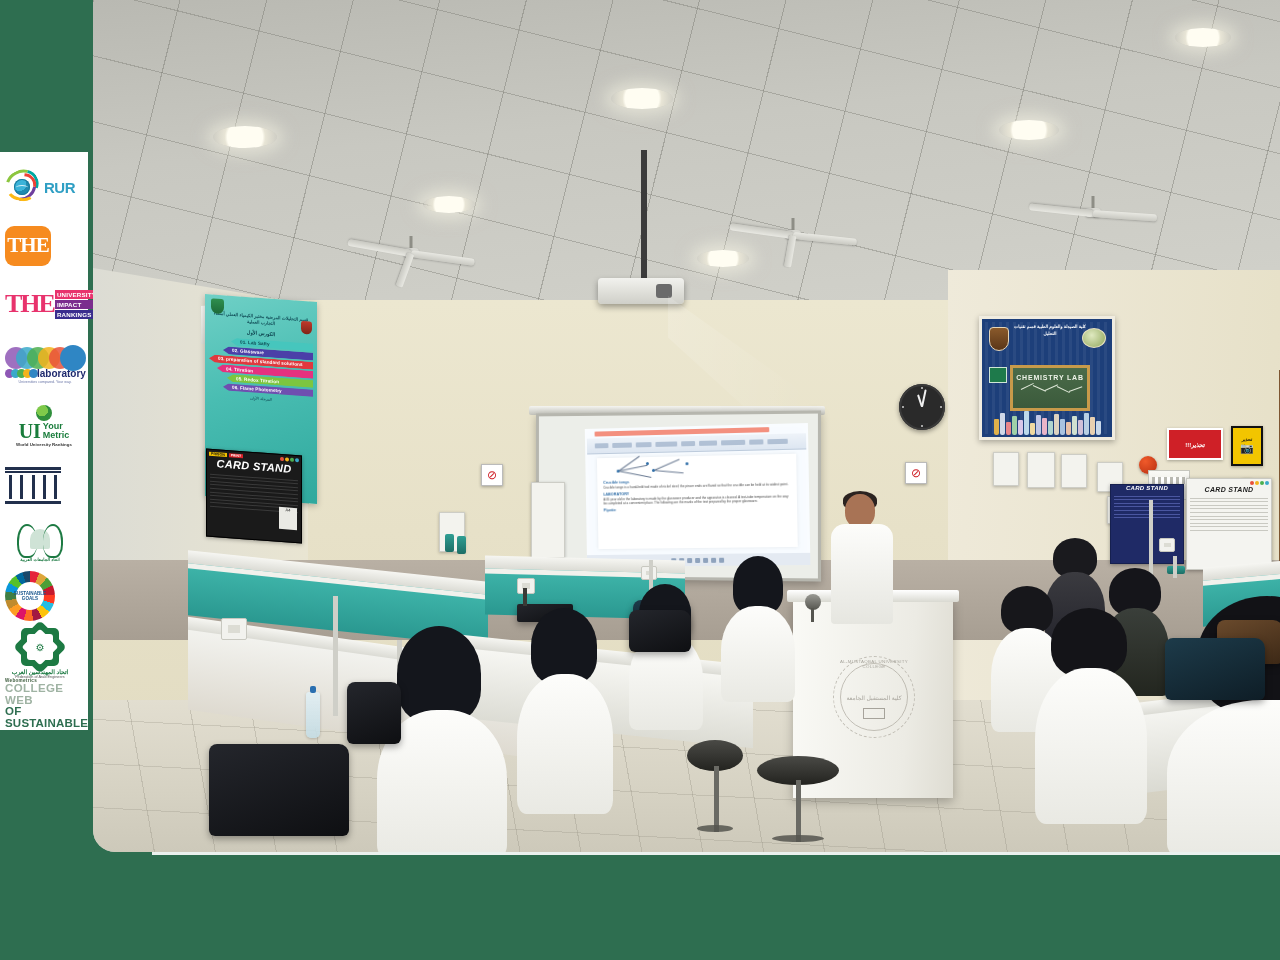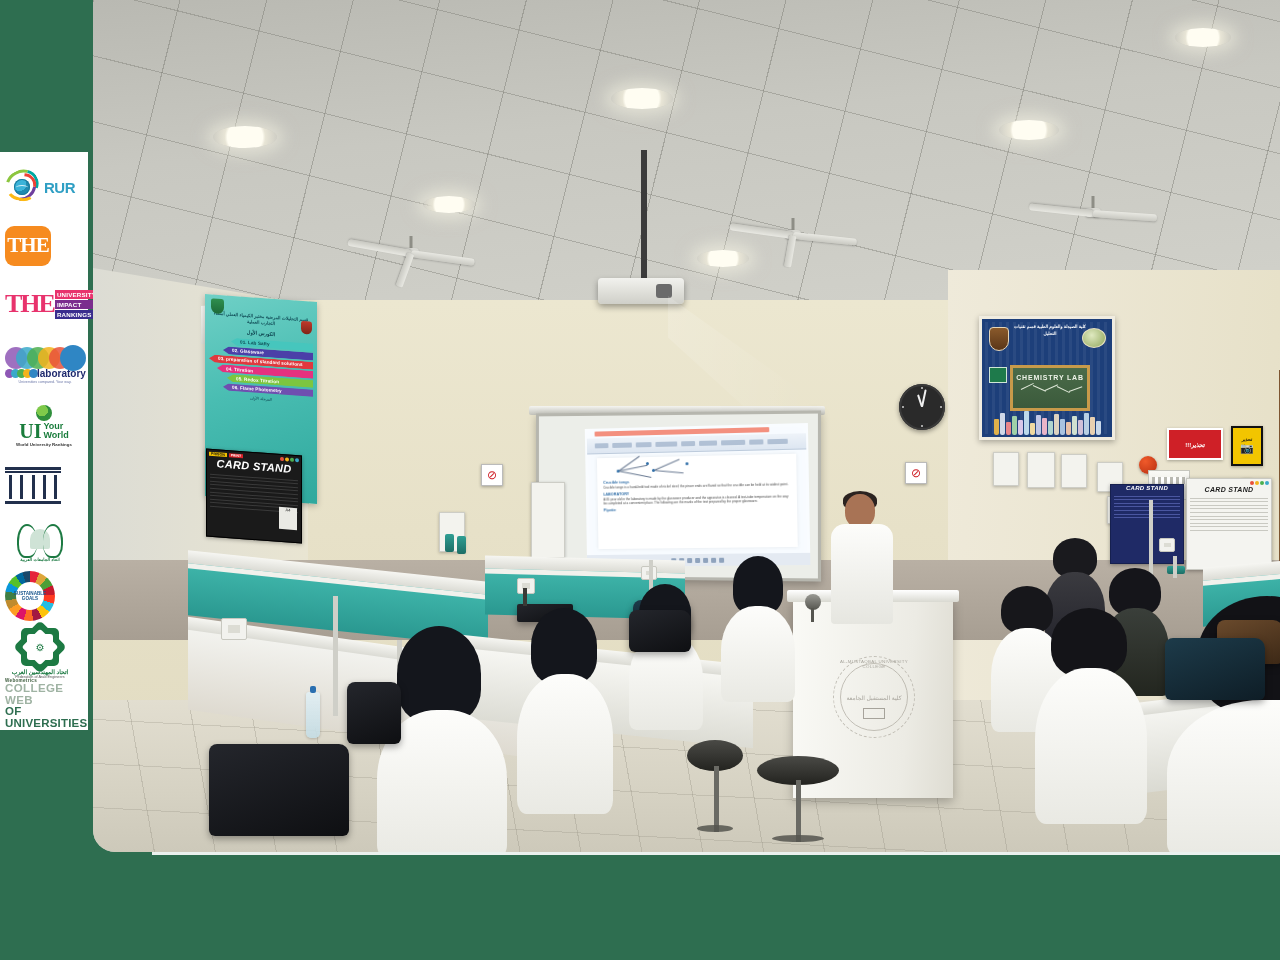--- a/index.html
+++ b/index.html
@@ -534,21 +534,21 @@
       </div>
     </div>
 
     <div class="rank-logo" style="height:62px">
       <div class="ui-green">
         <div class="globe"></div>
         <div class="row">
           <span class="ui">UI</span>
           <span class="gm">
             <span style="display:block">Your</span>
-            <span style="display:block">World</span>
+            <span style="display:block">Metric</span>
           </span>
         </div>
         <div class="wr">World University Rankings</div>
       </div>
     </div>
 
     <div class="rank-logo">
       <div class="temple">
         <div class="top"></div>
           <div class="top2"></div>
@@ -587,21 +587,21 @@
         </div>
         <div class="ar">اتحاد المهندسين العرب</div>
         <div class="en">Federation of Arab Engineers</div>
       </div>
     </div>
 
     <div class="rank-logo" style="height:40px">
       <div class="webo">
         <div class="w1">Webometrics</div>
         <div class="w2">COLLEGE WEB</div>
-        <div class="w3">OF UNIVERSITIES</div>
+        <div class="w3">OF SUSTAINABLE</div>
       </div>
     </div>
 
   </div>
 </div>
 
 <div id="photo">
 
   <div class="layer ceiling">
     <div class="tile-grid"></div>

